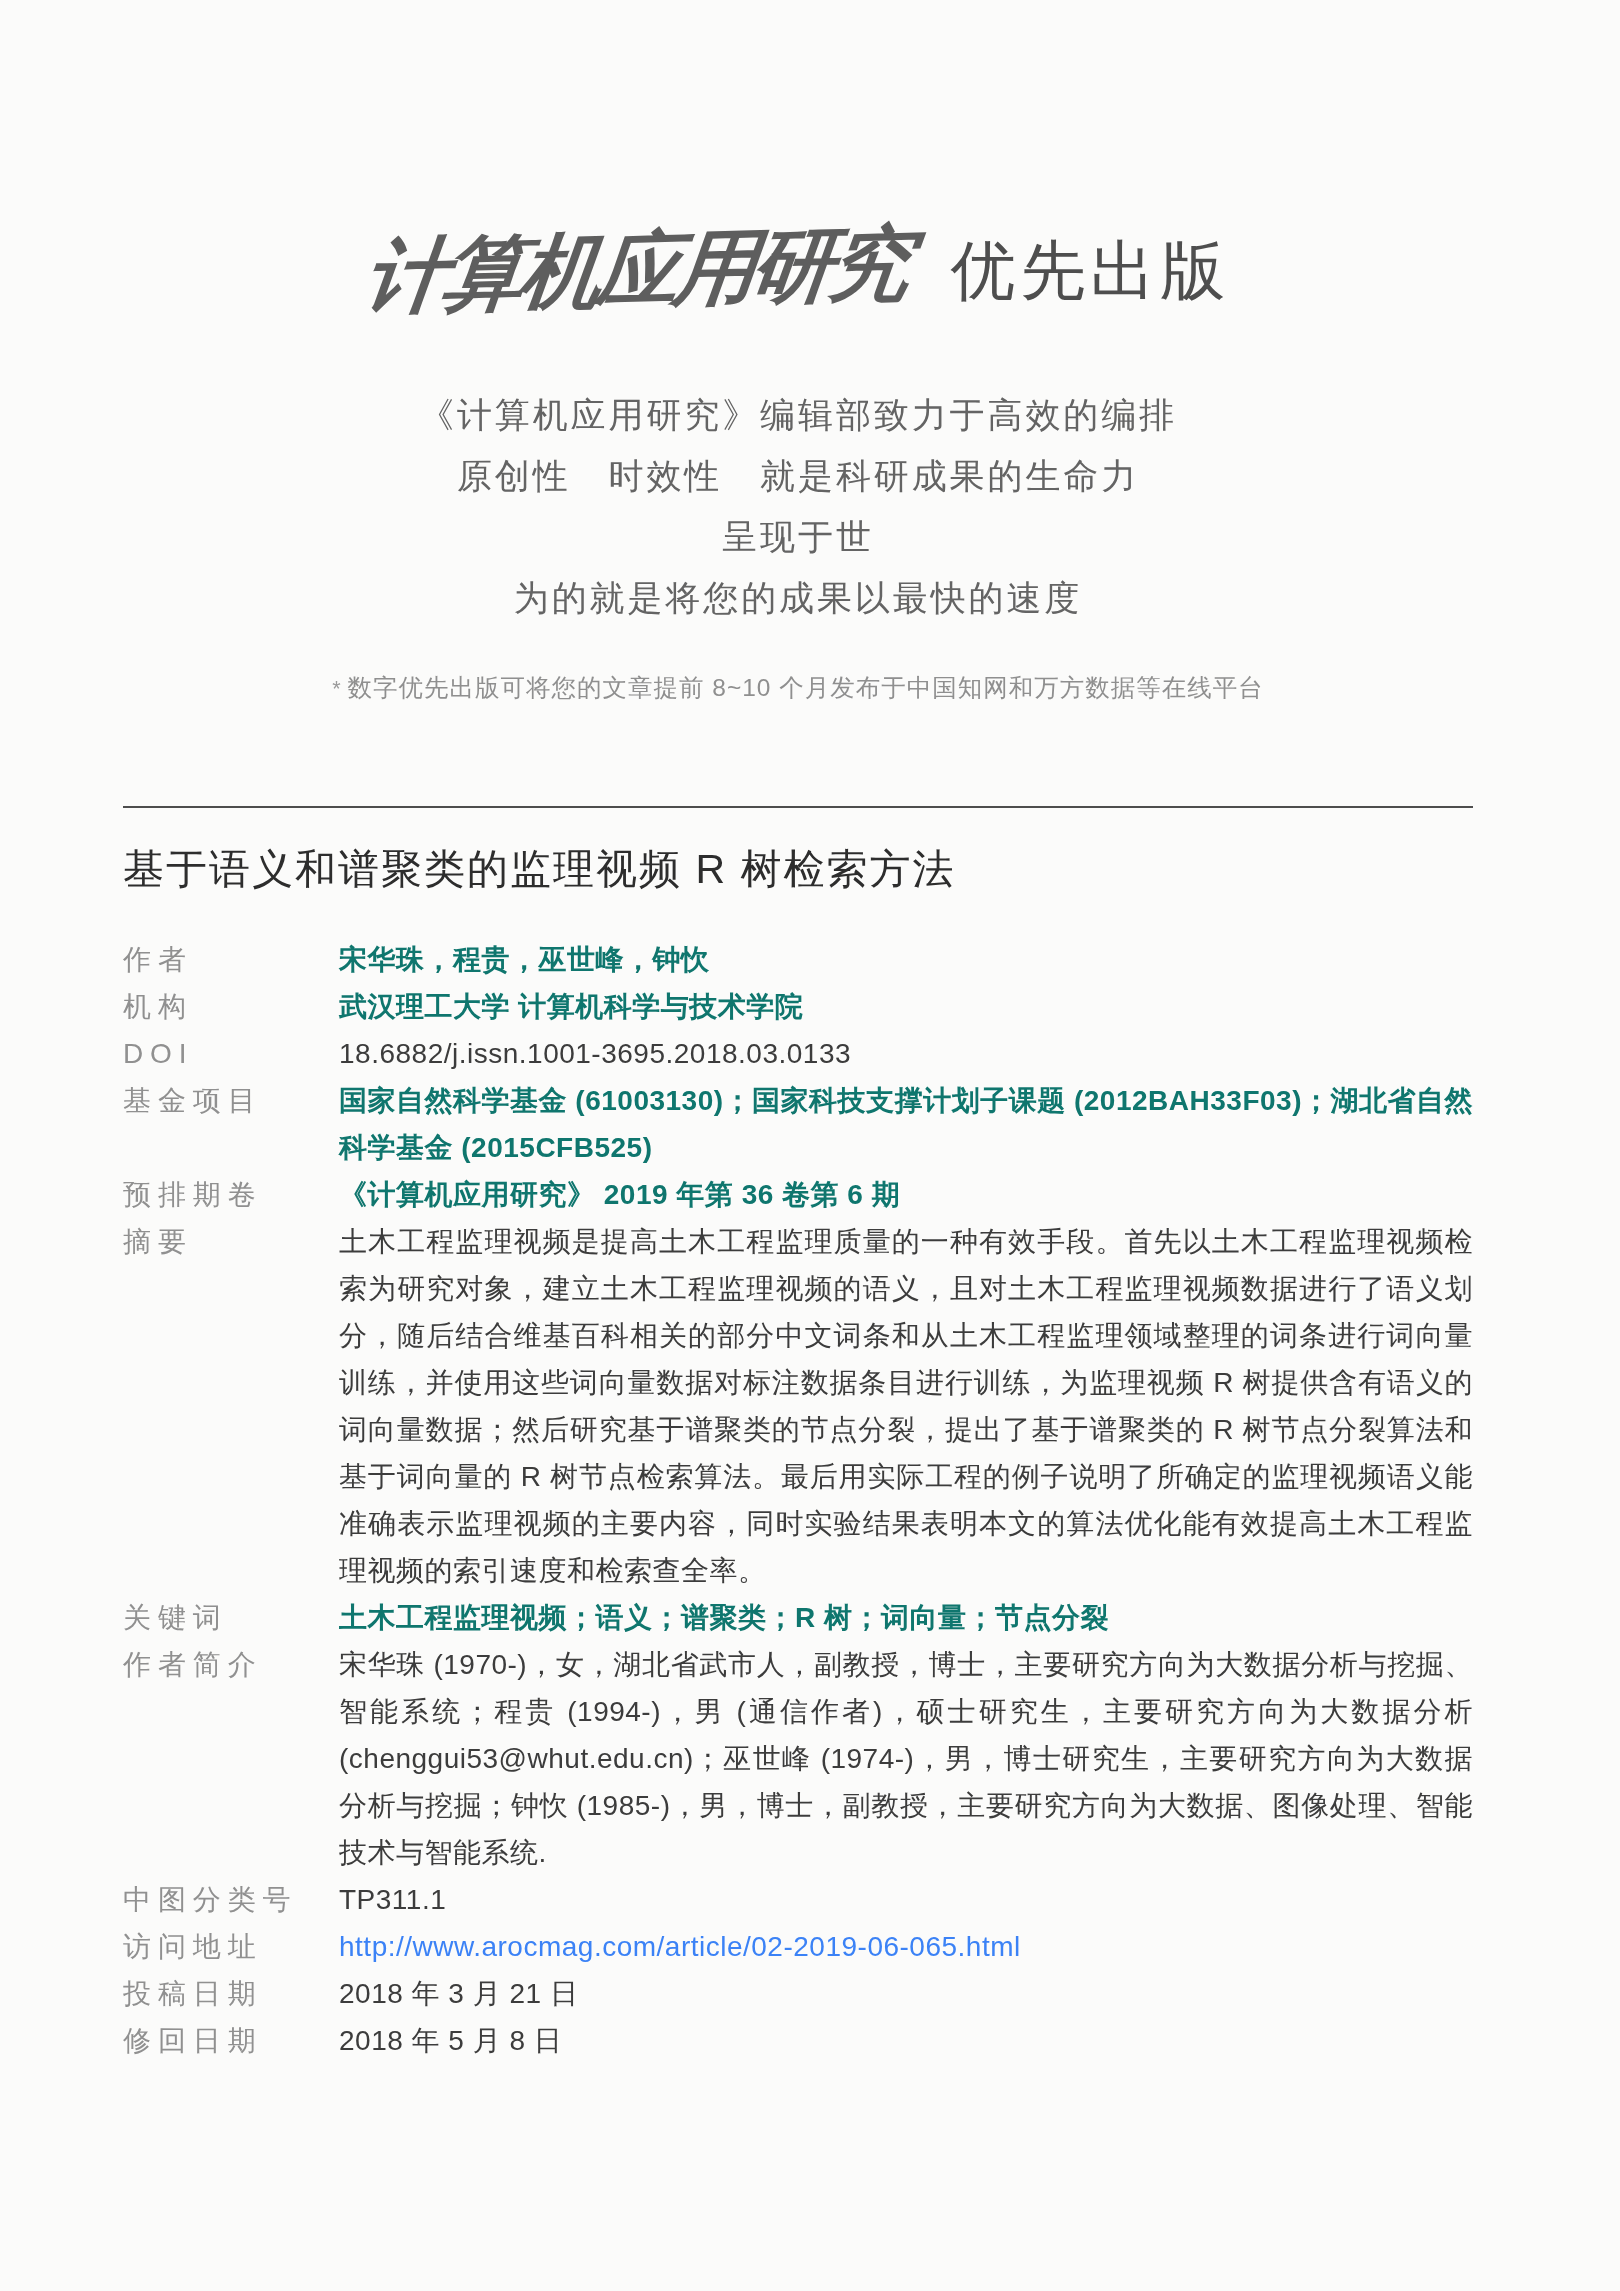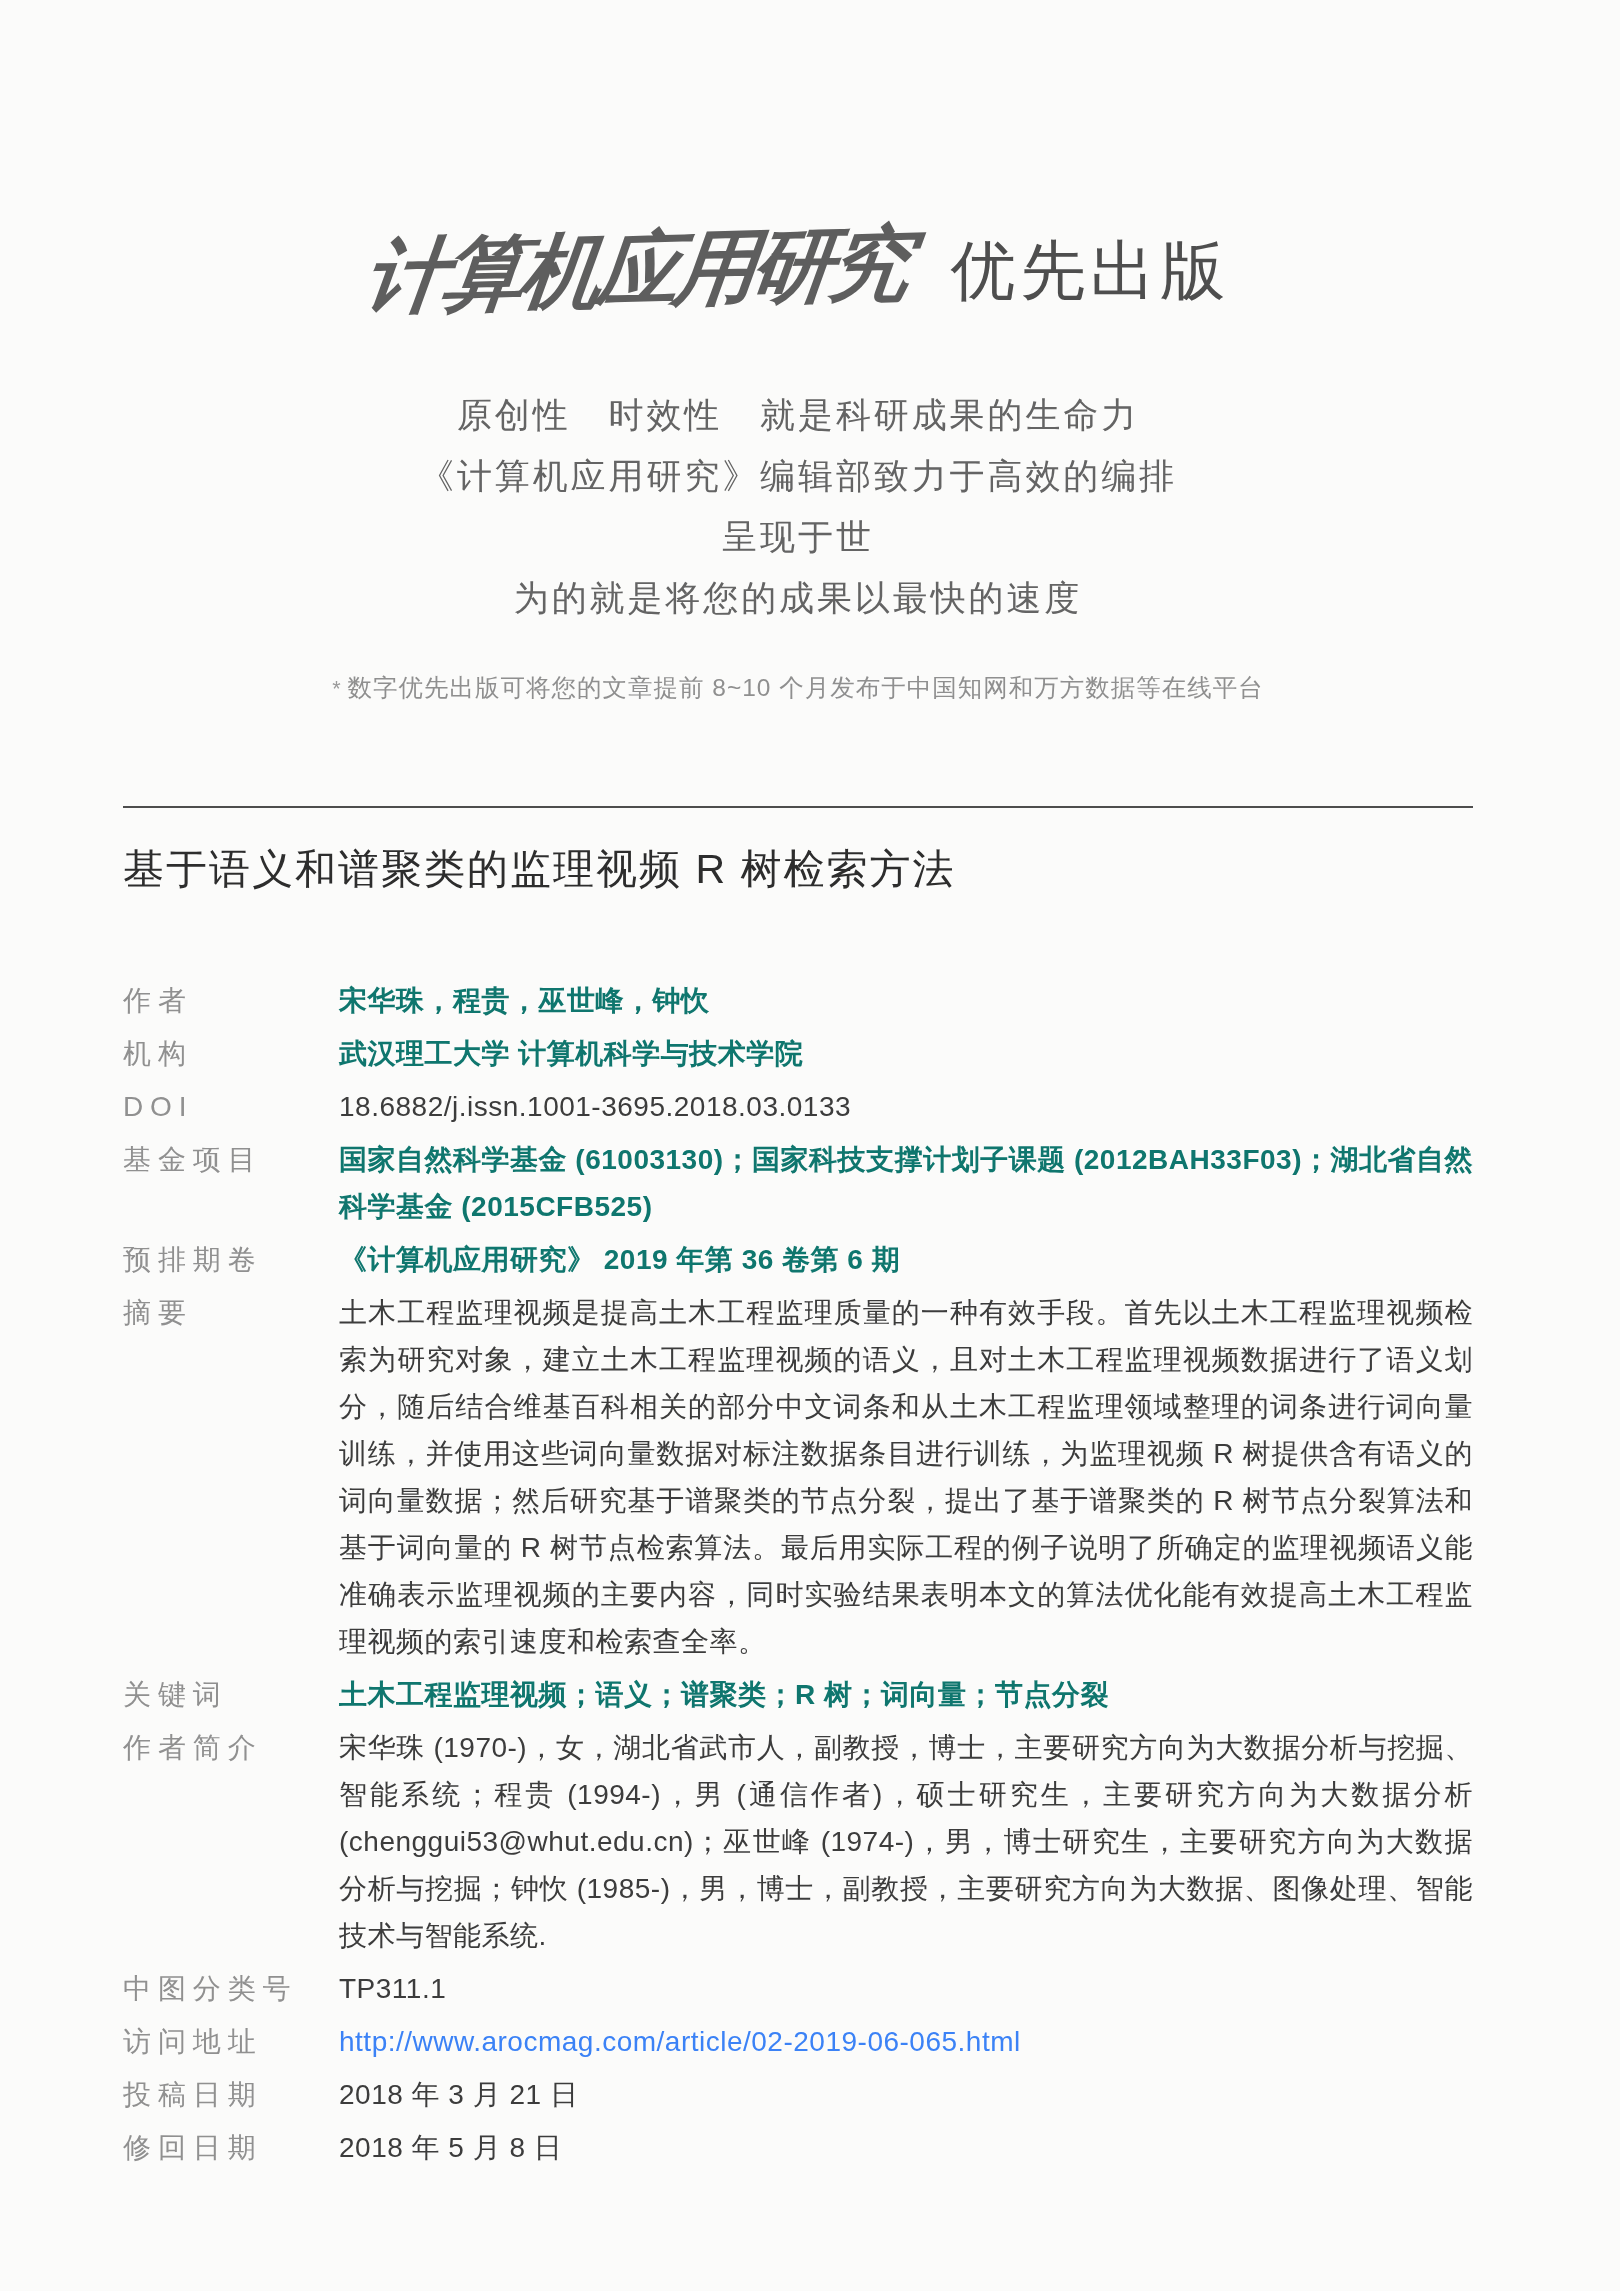--- a/index.html
+++ b/index.html
@@ -57,24 +57,24 @@
 
   
   .title{
     margin-top:34px;
     font-size:41px; font-weight:500; letter-spacing:2px;
     color:#2d2d2d;
   }
 
   
   .meta{
-    margin-top:80px;
+    margin-top:39px;
     display:grid;
     grid-template-columns:216px 1fr;
-    row-gap:6px;
+    row-gap:0;
     font-size:28px; line-height:47px;
   }
   .label{
     color:#909090; letter-spacing:6.9px;
     white-space:nowrap;
   }
   .value{ color:#3c3c3c; letter-spacing:0.5px; text-align:justify; }
   .value.emph{ font-weight:600; color:#0f766e; }
   .value .url{
     text-underline-offset:7.8px;
@@ -86,22 +86,22 @@
 <body>
 
 <div class="page">
 
   <header class="masthead">
     <span class="calligraphy">计算机应用研究</span>
     <span class="edition">优先出版</span>
   </header>
 
   <section class="slogan">
+    <div>《计算机应用研究》编辑部致力于高效的编排</div>
     <div>原创性　时效性　就是科研成果的生命力</div>
-    <div>《计算机应用研究》编辑部致力于高效的编排</div>
     <div>呈现于世</div>
     <div>为的就是将您的成果以最快的速度</div>
   </section>
 
   <p class="footnote">
     <span class="asterisk">*</span><span>数字优先出版可将您的文章提前 8~10 个月发布于中国知网和万方数据等在线平台</span>
   </p>
 
   <hr class="divider">
 

